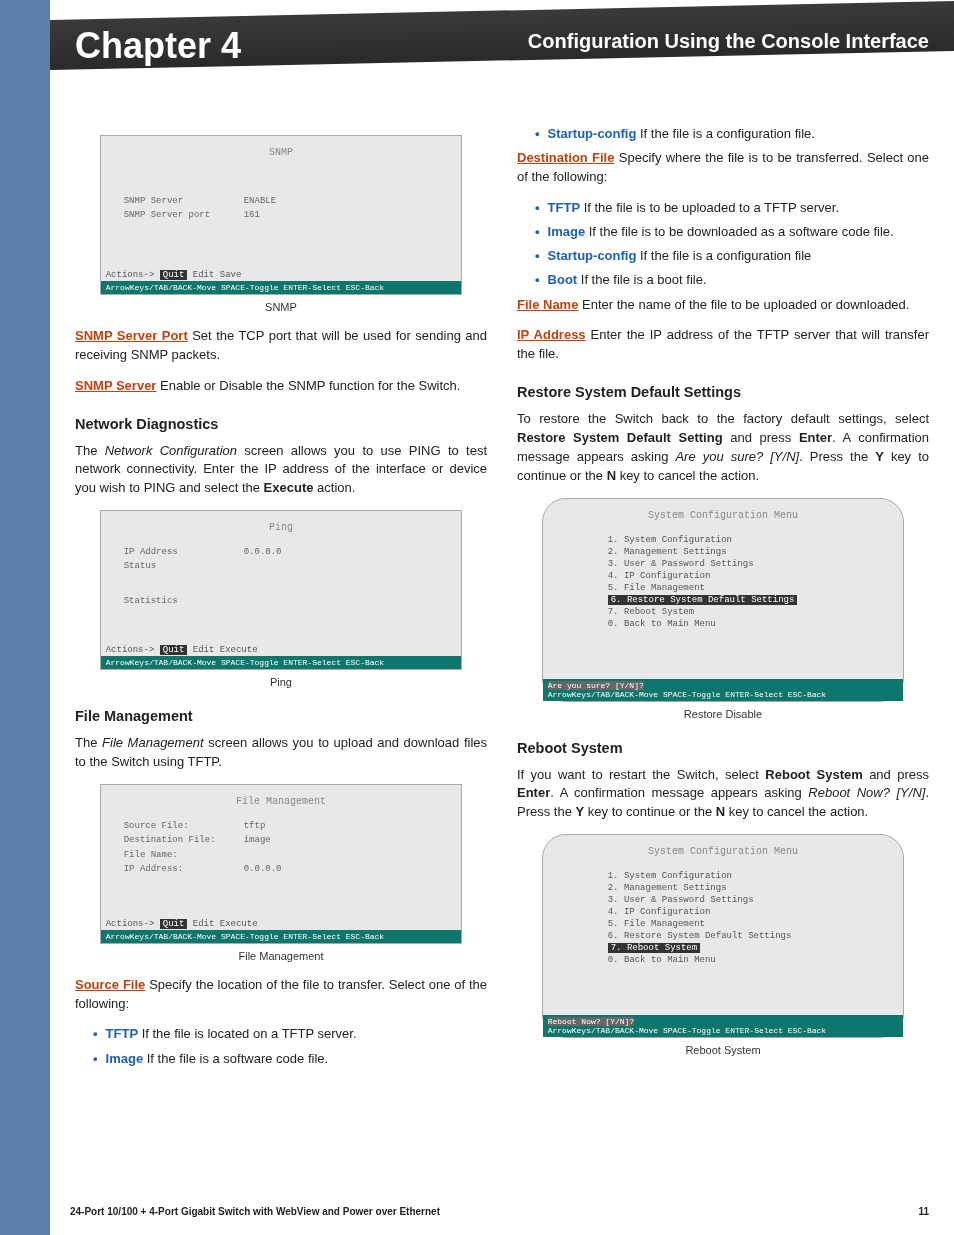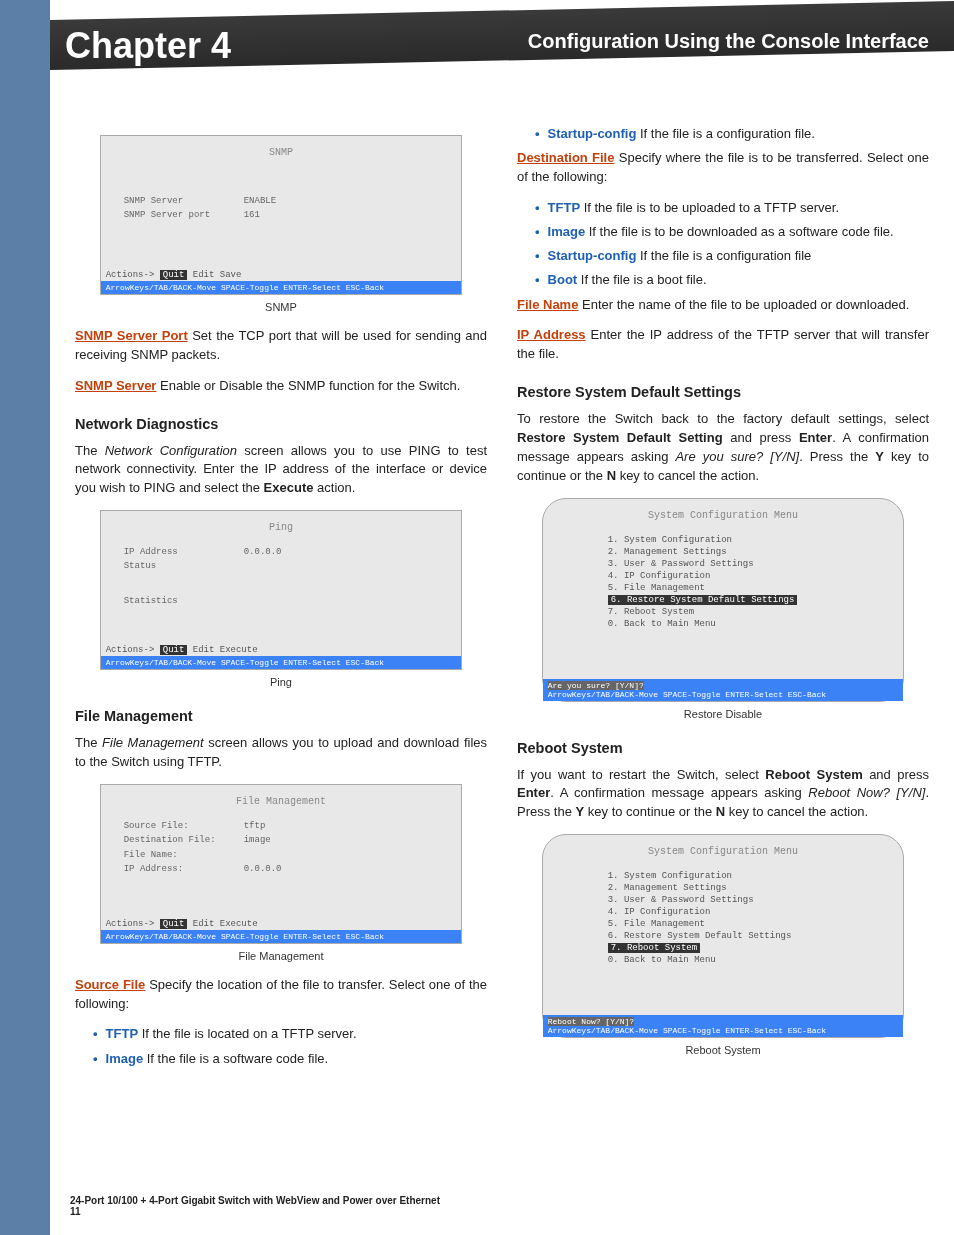--- a/index.html
+++ b/index.html
@@ -34,21 +34,21 @@
     top: 20px;
     left: 0;
     right: 0;
     height: 50px;
     background: linear-gradient(to bottom, #3a3a3a 0%, #2a2a2a 100%);
     transform: skewY(-1.2deg);
     transform-origin: left top;
   }
   .chapter-title {
     position: absolute;
-    left: 15px;
+    left: 25px;
     top: 25px;
     color: #fff;
     font-size: 36px;
     font-weight: bold;
     z-index: 2;
   }
   .breadcrumb {
     position: absolute;
     right: 25px;
     top: 30px;
@@ -90,21 +90,21 @@
   .screenshot-body {
     padding: 6px 18px;
     color: #666;
     line-height: 1.6;
   }
   .screenshot-row { display: flex; }
   .screenshot-row .label { width: 120px; }
   .screenshot-footer {
     position: absolute;
     bottom: 0; left: 0; right: 0;
-    background: #3b82f6;
+    background: #0f766e;
     color: #fff;
     padding: 2px 5px;
     font-size: 8px;
   }
   .screenshot-actions {
     position: absolute;
     bottom: 14px;
     left: 5px;
     font-size: 9px;
     color: #555;
@@ -157,21 +157,20 @@
   .footer {
     position: absolute;
     bottom: 18px;
     left: 70px;
     right: 25px;
     display: flex;
     justify-content: space-between;
     font-size: 10px;
     font-weight: bold;
     color: #222;
-    flex-direction: column;
   }
 </style>
 </head>
 <body>
 
 <div class="page">
   <div class="sidebar"></div>
   <div class="main">
     <div class="header">
       <div class="header-bg"></div>

